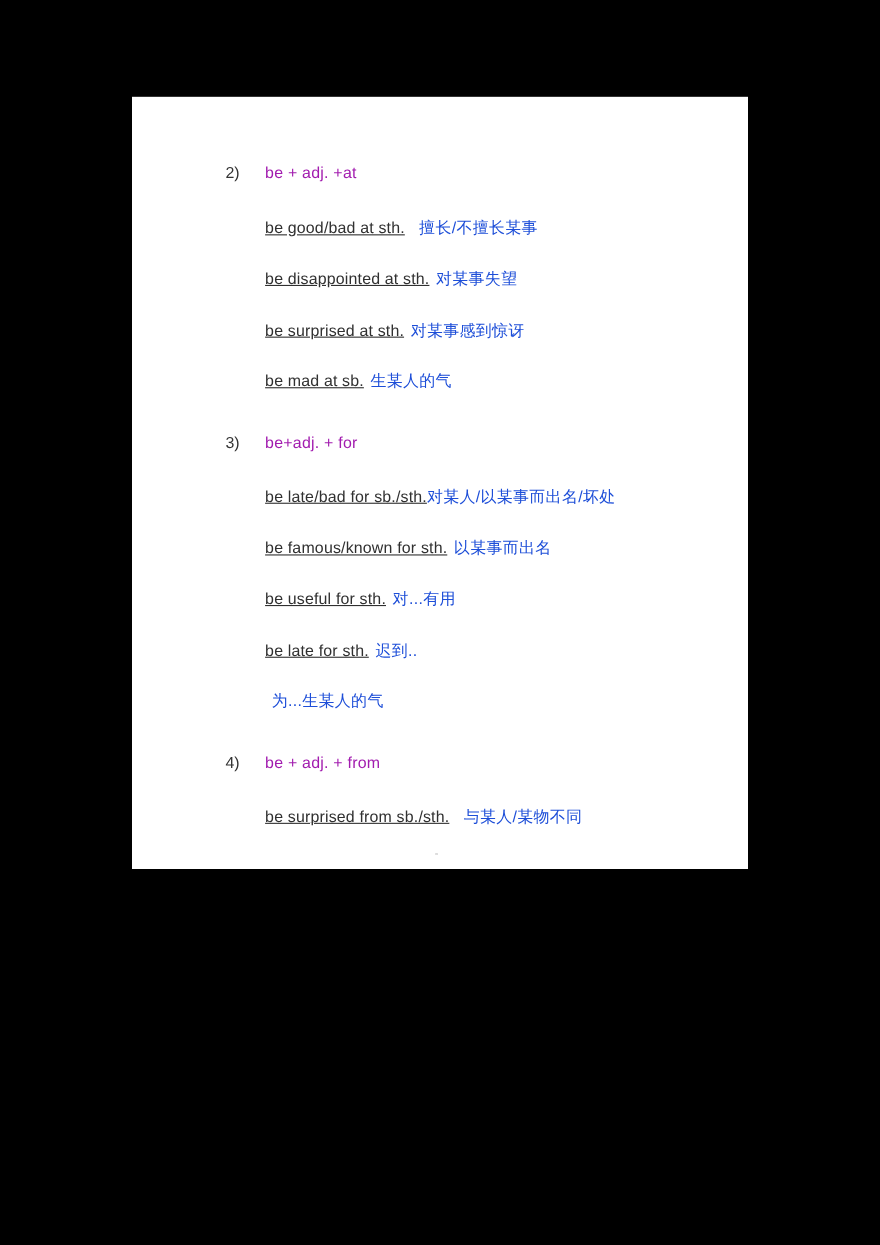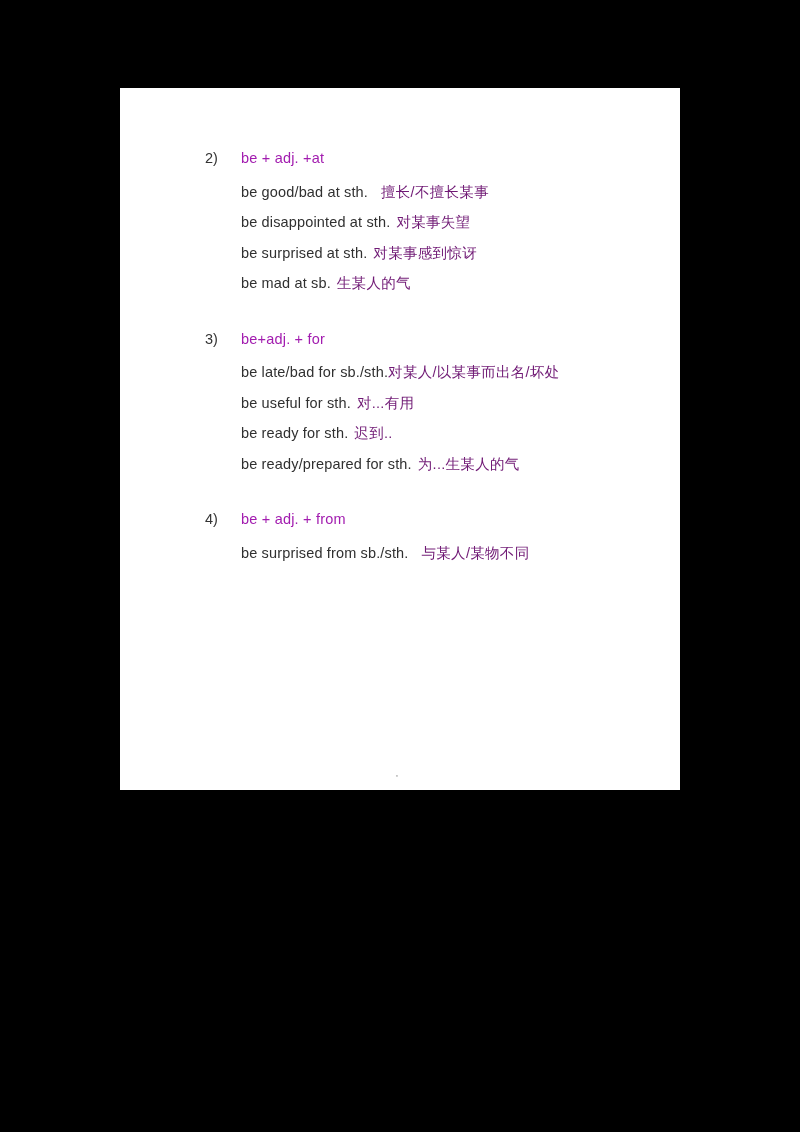--- a/index.html
+++ b/index.html
@@ -65,25 +65,27 @@
     align-items: baseline;
     margin-left: 36px;
     font-size: 14.5px;
     line-height: 1.55;
     margin-bottom: 8px;
     color: #303030;
   }
   .entry-en {
     white-space: pre;
     letter-spacing: 0.15px;
+    text-decoration: underline;
   }
   .entry-cn {
     white-space: pre;
     letter-spacing: 0.3px;
-    color: #701a75;
+    color: #1d4ed8;
+    margin-top: 16px;
   }
   .gap-sm { width: 6px; flex: none; }
   .gap-md { width: 13px; flex: none; }
   .gap-none { width: 0px; flex: none; }
   .page-footer-mark {
     position: absolute;
     left: 50%;
     transform: translateX(-50%);
     bottom: 10px;
     font-size: 9px;
@@ -129,31 +131,35 @@
         <div class="group-heading">
           <span class="group-marker">3)</span>
           <span class="group-title">be+adj. + for</span>
         </div>
         <div class="entry-row">
           <span class="entry-en">be late/bad for sb./sth.</span>
           <span class="gap-none"></span>
           <span class="entry-cn">对某人/以某事而出名/坏处</span>
         </div>
         <div class="entry-row">
+          <span class="entry-en">be famous/known for sth.</span>
+          <span class="gap-sm"></span>
+          <span class="entry-cn">以某事而出名</span>
+        </div>
+        <div class="entry-row">
           <span class="entry-en">be useful for sth.</span>
           <span class="gap-sm"></span>
           <span class="entry-cn">对...有用</span>
         </div>
         <div class="entry-row">
-          <span class="entry-en">be ready for sth.</span>
+          <span class="entry-en">be late for sth.</span>
           <span class="gap-sm"></span>
           <span class="entry-cn">迟到..</span>
         </div>
         <div class="entry-row">
-          <span class="entry-en">be ready/prepared for sth.</span>
           <span class="gap-sm"></span>
           <span class="entry-cn">为...生某人的气</span>
         </div>
       </div>
 
       <div class="group-block">
         <div class="group-heading">
           <span class="group-marker">4)</span>
           <span class="group-title">be + adj. + from</span>
         </div>

